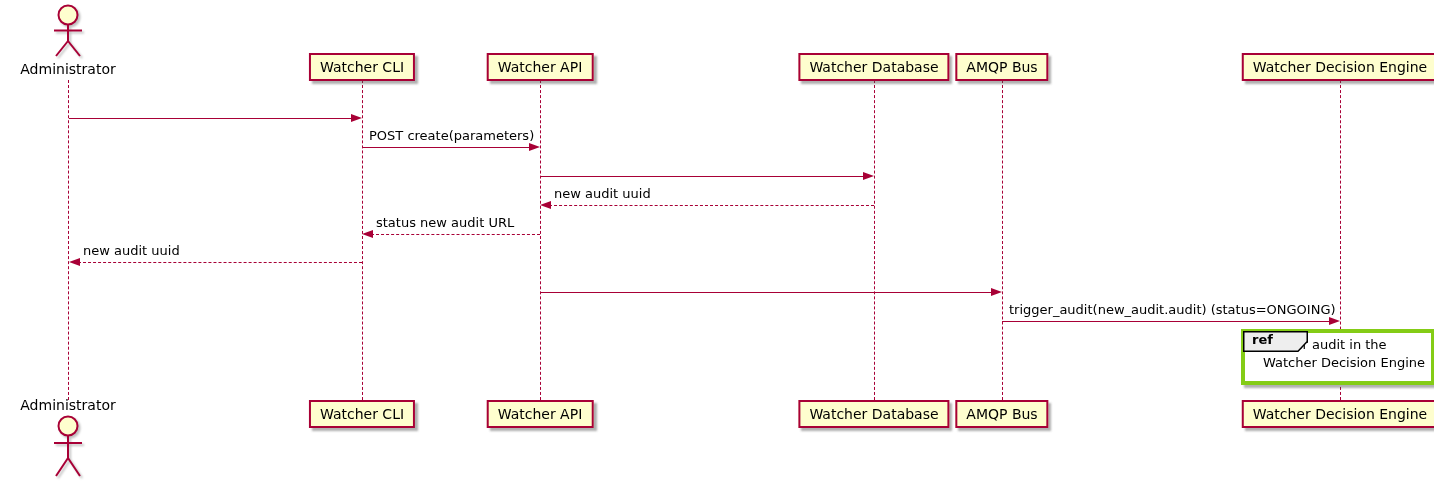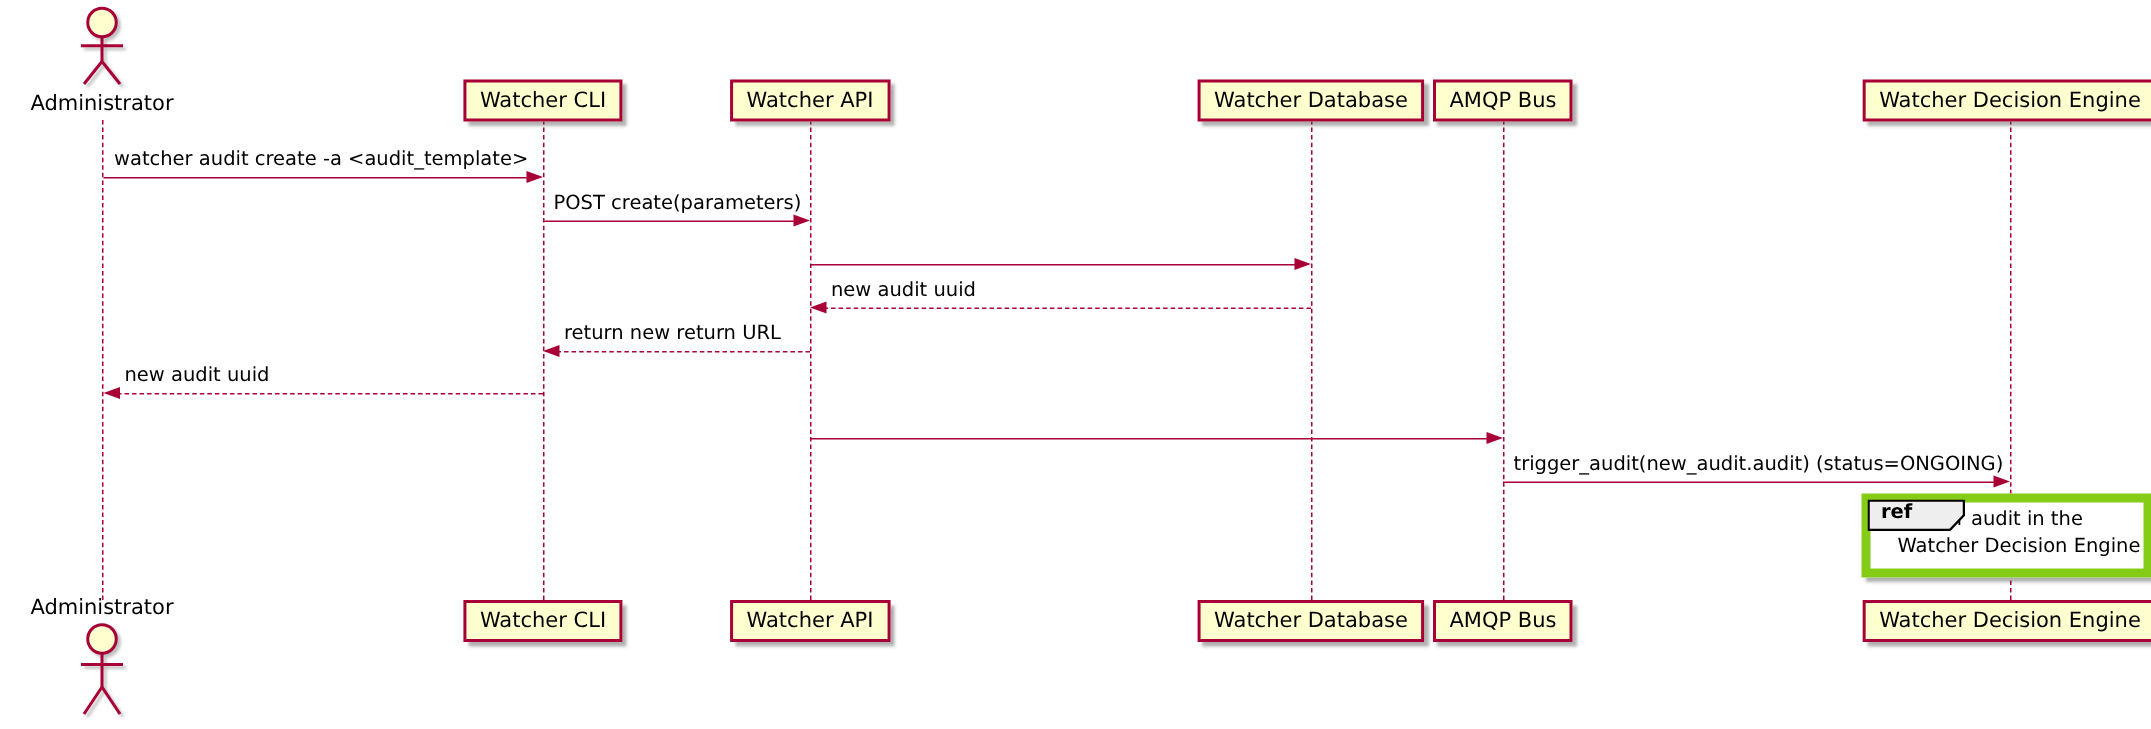--- a/index.html
+++ b/index.html
@@ -70,21 +70,21 @@
     position:absolute;left:56px;transform:translateX(-50%);
     font-size:14px;white-space:nowrap;z-index:3;
   }
   #actor-top-label{top:61px;}
   #actor-bottom-label{top:397px;}
   
   .ref{
     position:absolute;
     left:1229px;top:329px;width:194px;height:56px;
     background:#ffffff;
-    border:6px solid #84cc16;
+    border:4px solid #84cc16;
     box-shadow:3px 3px 2px rgba(80,80,80,0.45);
     z-index:4;
   }
   .ref-head{position:absolute;left:-2px;top:-2px;width:66px;height:21px;}
   .ref-head svg{position:absolute;left:0;top:0;}
   .ref-keyword{
     position:absolute;left:9px;top:1px;
     font-size:13px;font-weight:bold;
   }
   .ref-body{
@@ -140,32 +140,31 @@
     <div class="pbox top" style="left: 528px;">Watcher API</div>
     <div class="pbox bottom" style="left: 528px;">Watcher API</div>
     <div class="pbox top" style="left: 862px;">Watcher Database</div>
     <div class="pbox bottom" style="left: 862px;">Watcher Database</div>
     <div class="pbox top" style="left: 990px;">AMQP Bus</div>
     <div class="pbox bottom" style="left: 990px;">AMQP Bus</div>
     <div class="pbox top" style="left: 1328px;">Watcher Decision Engine</div>
     <div class="pbox bottom" style="left: 1328px;">Watcher Decision Engine</div>
     <div class="mline solid" style="top: 118px; left: 57px; width: 284px;"></div>
     <div class="mhead right" style="top: 113.5px; left: 339px;"></div>
-    <div class="mlabel" style="top: 99px; left: 64px;">watcher audit create -a &lt;audit_template&gt;</div>
     <div class="mline solid" style="top: 147px; left: 350px; width: 169px;"></div>
     <div class="mhead right" style="top: 142.5px; left: 517px;"></div>
     <div class="mlabel" style="top: 128px; left: 357px;">POST create(parameters)</div>
     <div class="mline solid" style="top: 176px; left: 528px; width: 325px;"></div>
     <div class="mhead right" style="top: 171.5px; left: 851px;"></div>
     <div class="mline dashed" style="top: 205px; left: 537px; width: 325px;"></div>
     <div class="mhead left" style="top: 200.5px; left: 528px;"></div>
     <div class="mlabel" style="top: 186px; left: 542px;">new audit uuid</div>
     <div class="mline dashed" style="top: 234px; left: 359px; width: 169px;"></div>
     <div class="mhead left" style="top: 229.5px; left: 350px;"></div>
-    <div class="mlabel" style="top: 215px; left: 364px;">return new return URL</div>
+    <div class="mlabel" style="top: 215px; left: 364px;">status new audit URL</div>
     <div class="mline dashed" style="top: 262px; left: 66px; width: 284px;"></div>
     <div class="mhead left" style="top: 257.5px; left: 57px;"></div>
     <div class="mlabel" style="top: 243px; left: 71px;">new audit uuid</div>
     <div class="mline solid" style="top: 292px; left: 528px; width: 453px;"></div>
     <div class="mhead right" style="top: 287.5px; left: 979px;"></div>
     <div class="mline solid" style="top: 321px; left: 990px; width: 329px;"></div>
     <div class="mhead right" style="top: 316.5px; left: 1317px;"></div>
     <div class="mlabel" style="top: 302px; left: 997px;">trigger_audit(new_audit.audit) (status=ONGOING)</div>
   </div>
 

